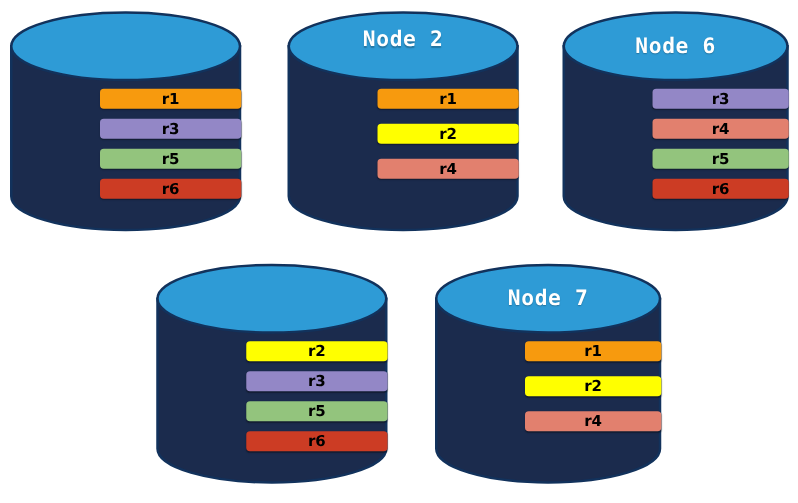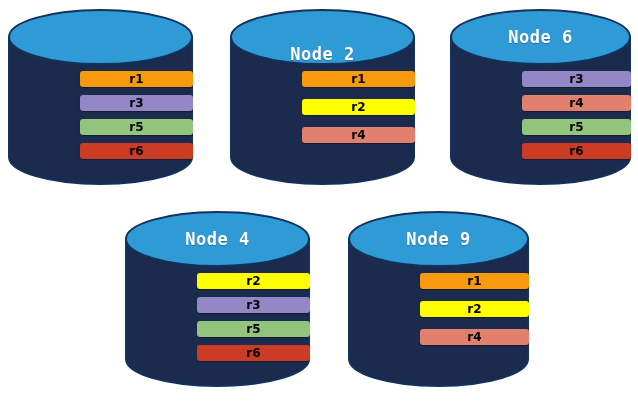--- a/index.html
+++ b/index.html
@@ -88,21 +88,21 @@
         <div class="shard" style="background: rgb(147, 135, 198); width: 113px;">r3</div>
         <div class="shard" style="background: rgb(147, 196, 125); width: 113px;">r5</div>
         <div class="shard" style="background: rgb(204, 60, 36); width: 113px;">r6</div>
       </div>
     </div>
     <div class="node" style="left: 230px; top: 8px; width: 185px; height: 180px;">
       <svg class="node-svg" width="185" height="180">
         <path d="M 1 29 L 1 149 A 91.5 27 0 0 0 184 149 L 184 29 Z" fill="#1B2B4D" stroke="#12325C" stroke-width="2"></path>
         <ellipse cx="92.5" cy="29" rx="91.5" ry="27" fill="#2E9BD6" stroke="#12325C" stroke-width="2"></ellipse>
       </svg>
-      <div class="node-title" style="top: 36px;">Node  2</div>
+      <div class="node-title" style="top: 14px;">Node  2</div>
       <div class="shards" style="gap: 12px; top: 63px;">
         <div class="shard" style="background: rgb(247, 154, 14); width: 113px;">r1</div>
         <div class="shard" style="background: rgb(255, 255, 0); width: 113px;">r2</div>
         <div class="shard" style="background: rgb(226, 128, 110); width: 113px;">r4</div>
       </div>
     </div>
     <div class="node" style="left: 450px; top: 8px; width: 181px; height: 180px;">
       <svg class="node-svg" width="181" height="180">
         <path d="M 1 29 L 1 149 A 89.5 27 0 0 0 180 149 L 180 29 Z" fill="#1B2B4D" stroke="#12325C" stroke-width="2"></path>
         <ellipse cx="90.5" cy="29" rx="89.5" ry="27" fill="#2E9BD6" stroke="#12325C" stroke-width="2"></ellipse>
@@ -113,33 +113,32 @@
         <div class="shard" style="background: rgb(226, 128, 110); width: 109px;">r4</div>
         <div class="shard" style="background: rgb(147, 196, 125); width: 109px;">r5</div>
         <div class="shard" style="background: rgb(204, 60, 36); width: 109px;">r6</div>
       </div>
     </div>
     <div class="node" style="left: 125px; top: 210px; width: 185px; height: 180px;">
       <svg class="node-svg" width="185" height="180">
         <path d="M 1 29 L 1 149 A 91.5 27 0 0 0 184 149 L 184 29 Z" fill="#1B2B4D" stroke="#12325C" stroke-width="2"></path>
         <ellipse cx="92.5" cy="29" rx="91.5" ry="27" fill="#2E9BD6" stroke="#12325C" stroke-width="2"></ellipse>
       </svg>
-      <div class="node-title" style="top: 19px;">Node  4</div>
       <div class="shards" style="gap: 8px; top: 63px;">
         <div class="shard" style="background: rgb(255, 255, 0); width: 113px;">r2</div>
         <div class="shard" style="background: rgb(147, 135, 198); width: 113px;">r3</div>
         <div class="shard" style="background: rgb(147, 196, 125); width: 113px;">r5</div>
         <div class="shard" style="background: rgb(204, 60, 36); width: 113px;">r6</div>
       </div>
     </div>
     <div class="node" style="left: 348px; top: 210px; width: 181px; height: 180px;">
       <svg class="node-svg" width="181" height="180">
         <path d="M 1 29 L 1 149 A 89.5 27 0 0 0 180 149 L 180 29 Z" fill="#1B2B4D" stroke="#12325C" stroke-width="2"></path>
         <ellipse cx="90.5" cy="29" rx="89.5" ry="27" fill="#2E9BD6" stroke="#12325C" stroke-width="2"></ellipse>
       </svg>
-      <div class="node-title" style="top: 19px;">Node  9</div>
+      <div class="node-title" style="top: 19px;">Node  7</div>
       <div class="shards" style="gap: 12px; top: 63px;">
         <div class="shard" style="background: rgb(247, 154, 14); width: 109px;">r1</div>
         <div class="shard" style="background: rgb(255, 255, 0); width: 109px;">r2</div>
         <div class="shard" style="background: rgb(226, 128, 110); width: 109px;">r4</div>
       </div>
     </div>
   </div>
 
 </body></html>

